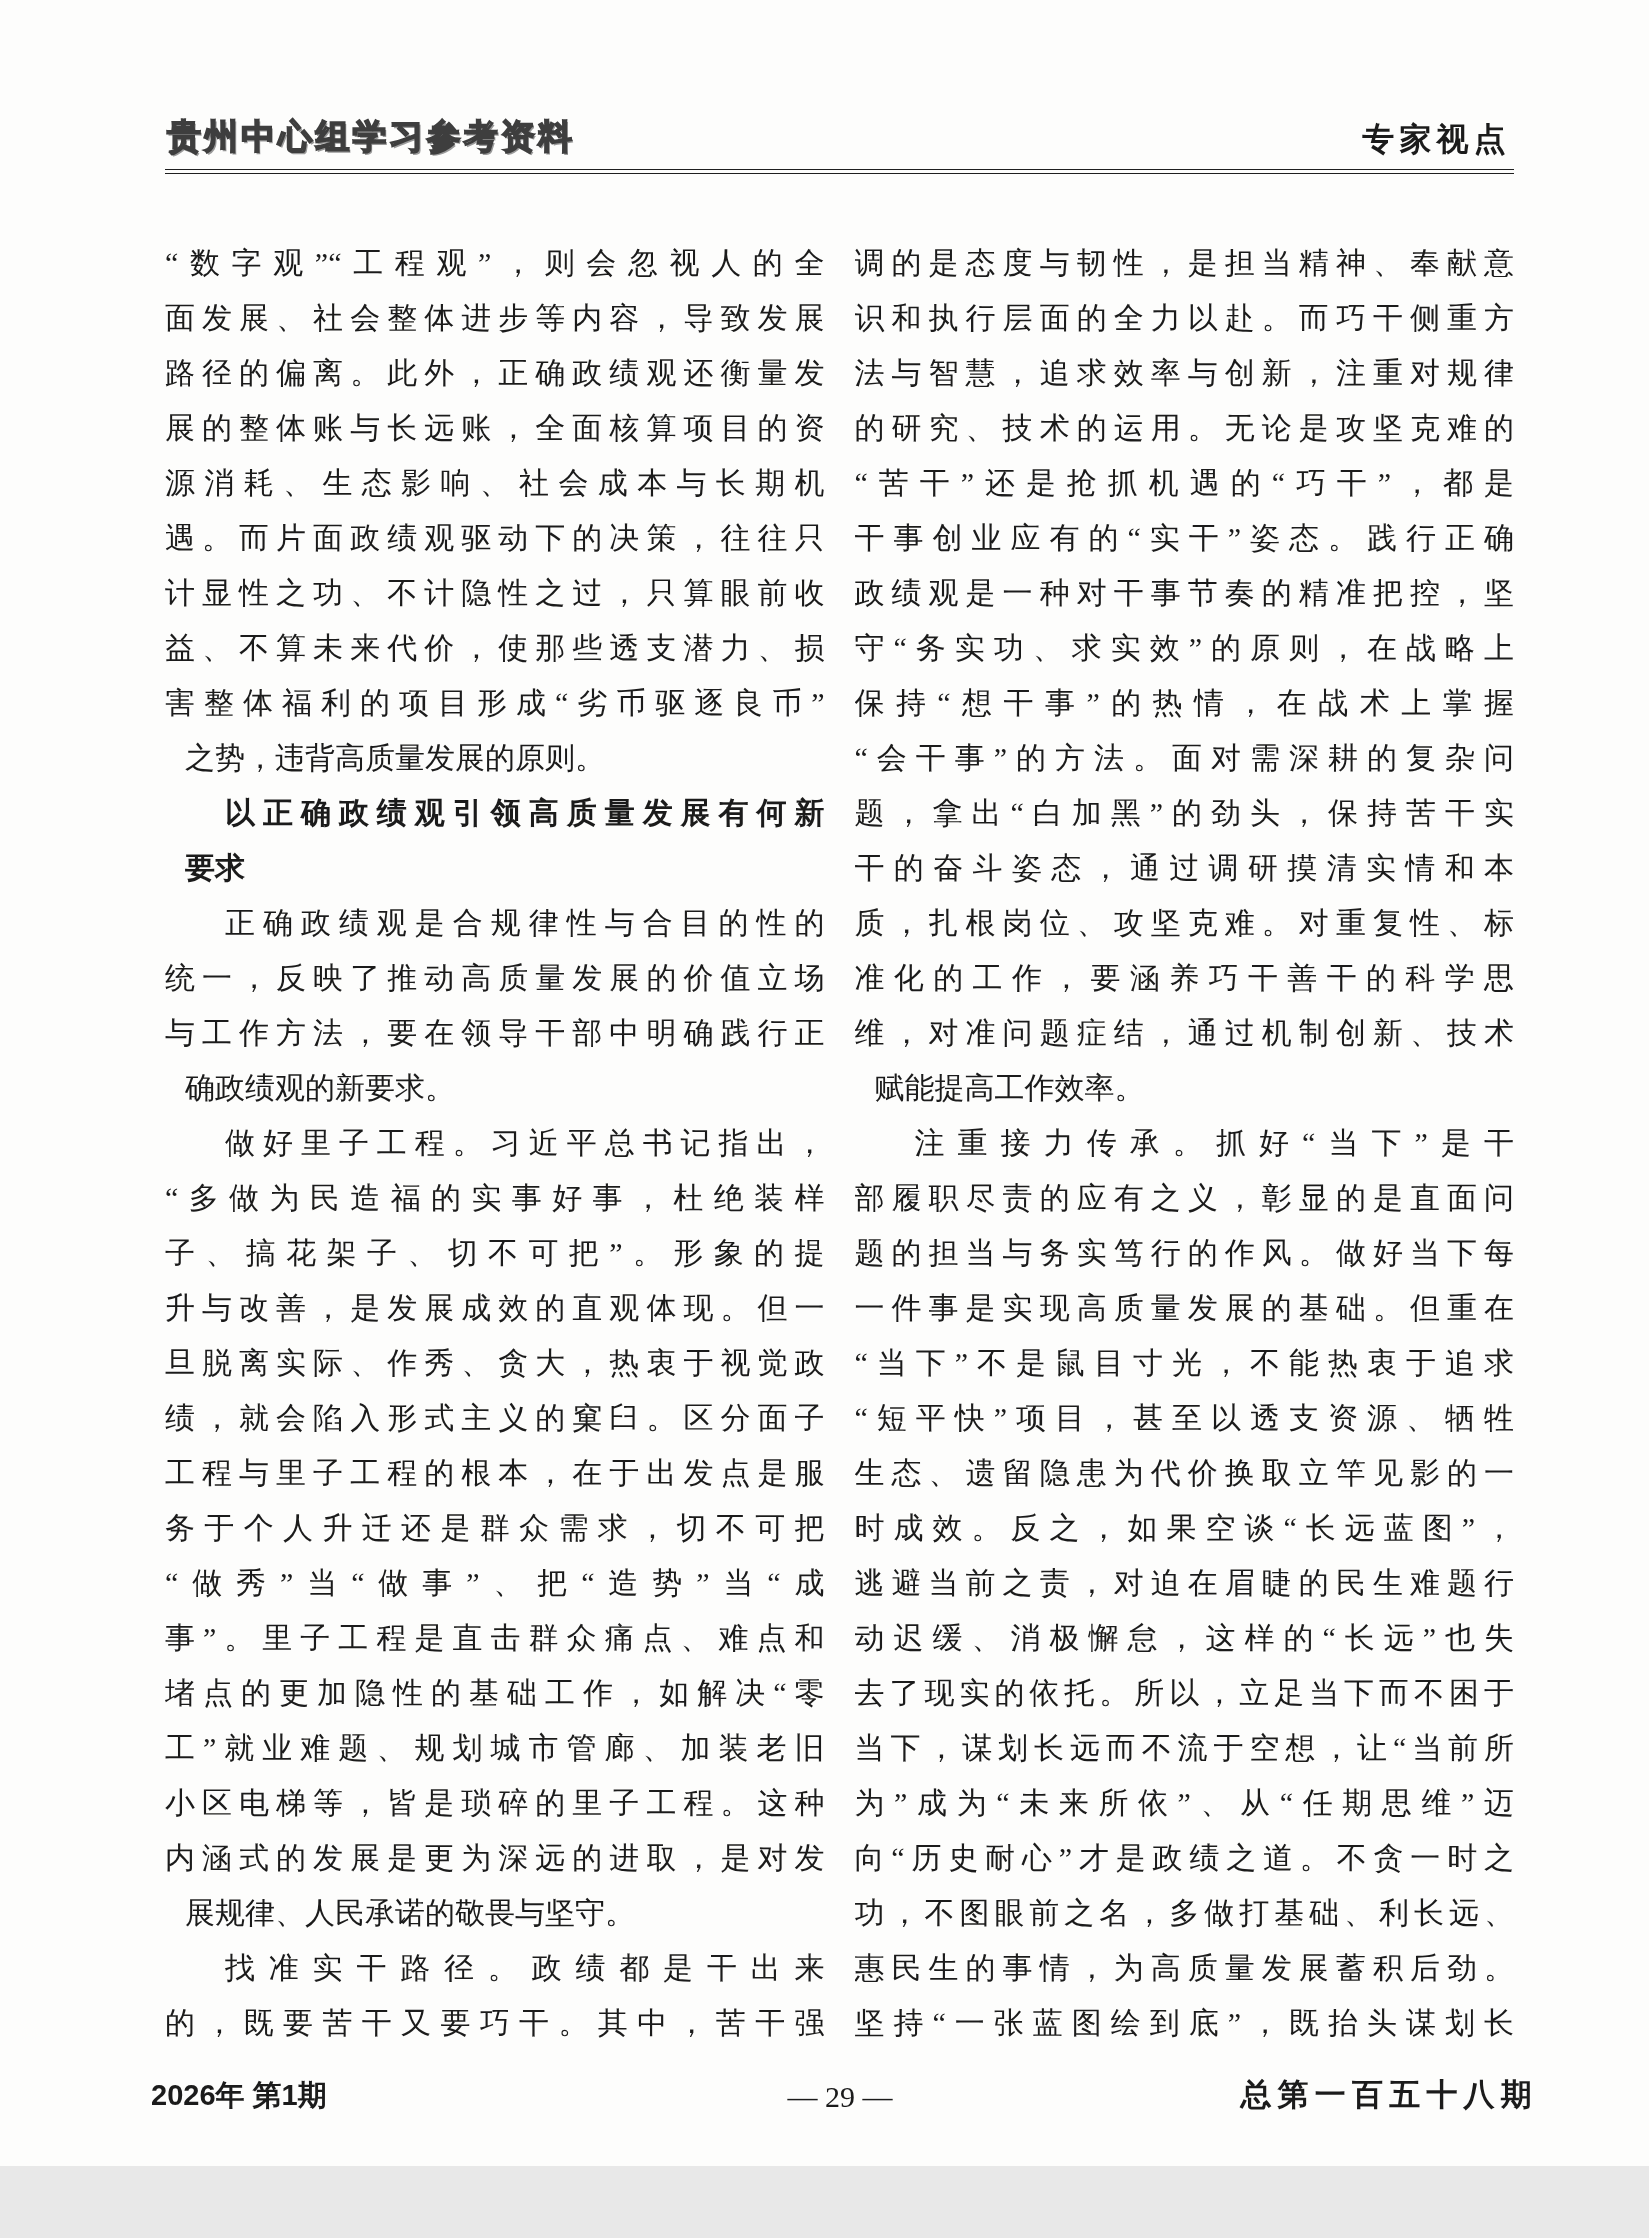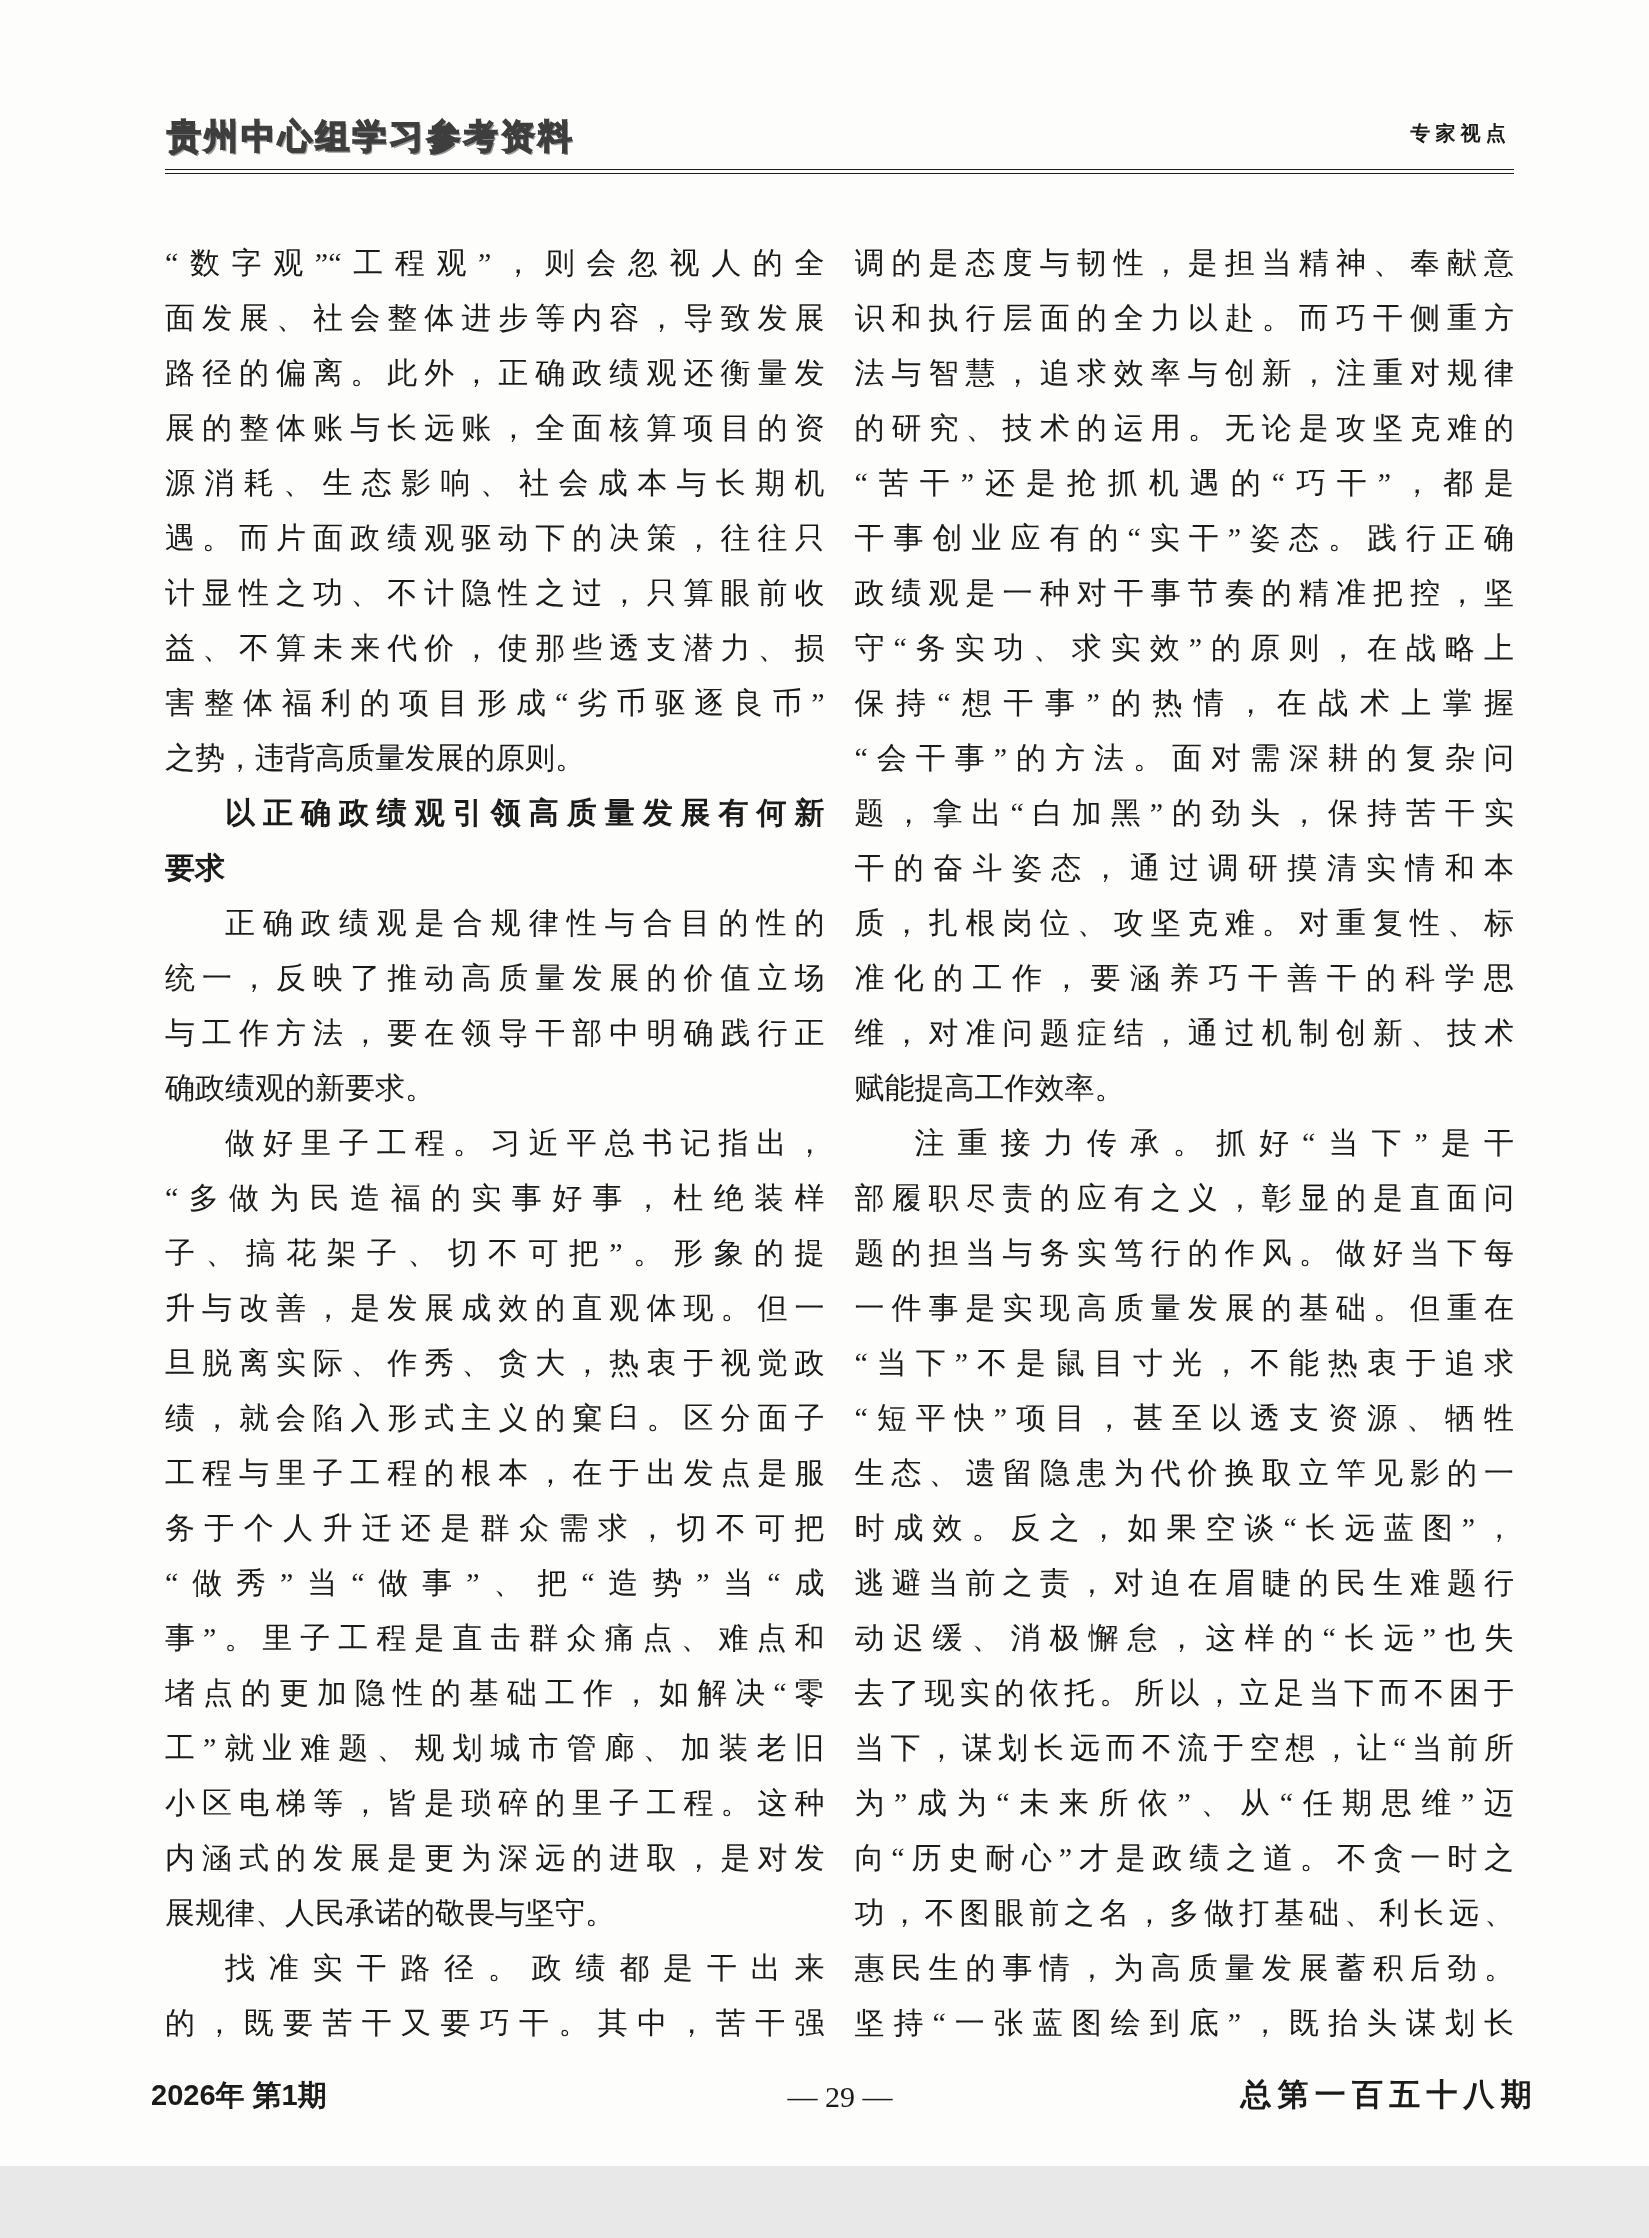--- a/index.html
+++ b/index.html
@@ -23,21 +23,21 @@
     letter-spacing:3.1px;
     font-family:"Liberation Sans","DejaVu Sans",sans-serif;
     color:#ffffff;
     -webkit-text-stroke:1.6px #3e3e3e;
     text-shadow:1.6px 1.6px 0 #9a9a9a;
     white-space:nowrap;
   }
   .hdr-right{
     position:absolute;
     right:139px; top:123px;
-    font-size:20px;
+    font-size:32px;
     line-height:1;
     font-weight:700;
     letter-spacing:5.2px;
     font-family:"Liberation Serif","DejaVu Serif",serif;
     white-space:nowrap;
   }
   .hdr-rule{
     position:absolute;
     left:165px; right:136px; top:169px;
     height:3.1px;
@@ -62,20 +62,21 @@
     text-align-last:justify;
     text-justify:inter-character;
     height:55px;
     overflow:hidden;
     white-space:nowrap;
   }
   .line.noj{
     text-align:center;
     text-align-last:left;
     white-space:normal;
+    margin-left:20px;
   }
   .line.ind{ text-indent:2em; }
   .line.b{
     font-family:"Liberation Sans","DejaVu Sans",sans-serif;
     font-weight:700;
   }
   
   .ftr-left{
     position:absolute;
     left:151px; top:2080px;

